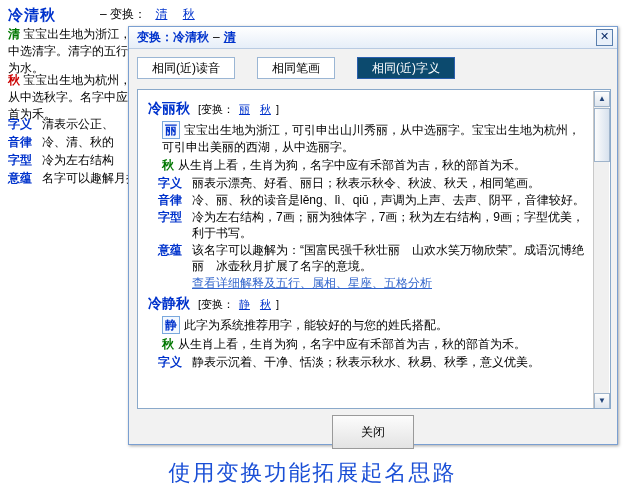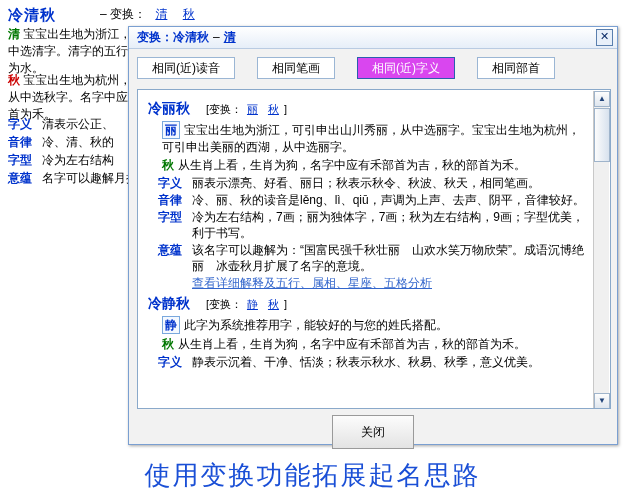--- a/index.html
+++ b/index.html
@@ -74,21 +74,21 @@
     flex: 0 0 34px;
   }
   #bg-tbl .v { flex: 1; color: #000000; }
 
   
   #banner {
     position: absolute;
     left: 0; top: 458px;
     width: 625px;
     text-align: center;
-    font-size: 26px;
+    font-size: 22px;
     color: #1a4fd6;
     font-weight: normal;
     letter-spacing: 2px;
   }
 
   
   #dialog {
     position: absolute;
     left: 128px; top: 26px;
     width: 490px;
@@ -144,21 +144,21 @@
     padding: 0 14px;
     border: 1px solid #9bb6d4;
     background: #ffffff;
     font-size: 12px;
     color: #000000;
     cursor: pointer;
     box-sizing: border-box;
     white-space: nowrap;
   }
   .tab.selected {
-    background: #d946ef;
+    background: #0c4a6e;
     color: #ffffff;
     border-color: #2a5fae;
   }
 
   
   #panel {
     position: absolute;
     left: 8px; top: 62px;
     width: 474px;
     height: 320px;
@@ -182,21 +182,21 @@
     font-weight: bold;
     color: #0033cc;
     margin: 4px 0 3px 0;
     white-space: nowrap;
   }
   .entry-head .name { color: #0033cc; }
   .entry-head .tag {
     font-size: 11px;
     font-weight: normal;
     color: #000000;
-    margin-left: 12px;
+    margin-left: 4px;
   }
   .entry-head .tag .lnk { color: #0033cc; text-decoration: underline; margin: 0 5px; }
 
   .char-line {
     margin: 2px 0 2px 14px;
     line-height: 16px;
     font-size: 12px;
   }
   .char-line .ch {
     display: inline-block;
@@ -336,21 +336,20 @@
     <div id="dlg-title">
       <span class="lbl">变换：</span><span class="lbl">冷清秋</span><span class="sep">–</span><span class="cur">清</span>
     </div>
     <div id="dlg-close">✕</div>
   </div>
 
   <div id="tabs">
     <div class="tab">相同(近)读音</div>
     <div class="tab">相同笔画</div>
     <div class="tab selected">相同(近)字义</div>
-    <div class="tab">相同部首</div>
   </div>
 
   <div id="panel">
     <div id="panel-inner">
 
       <div class="entry">
         <div class="entry-head">
           <span class="name">冷丽秋</span>
           <span class="tag"><span>[变换：</span><span class="lnk">丽</span><span class="lnk">秋</span><span>]</span></span>
         </div>

